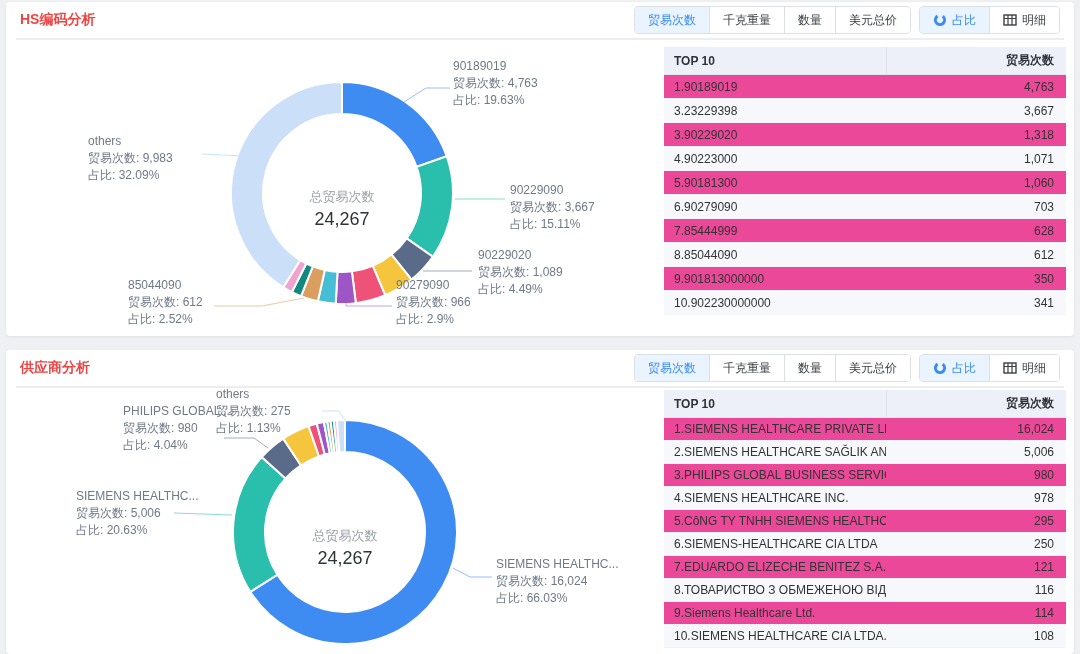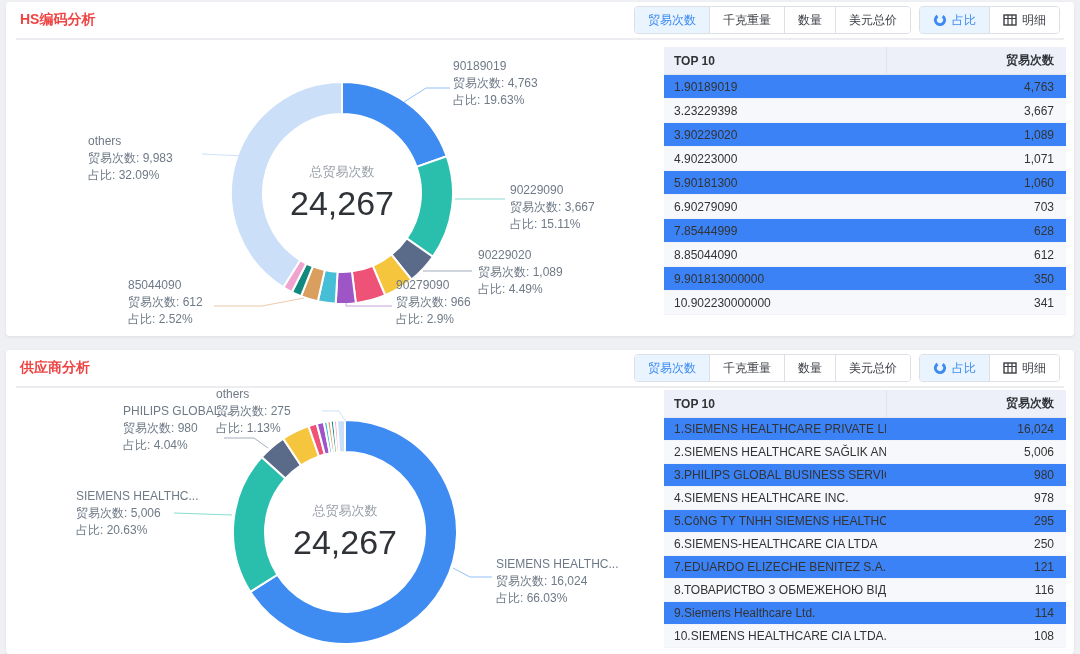--- a/index.html
+++ b/index.html
@@ -26,36 +26,36 @@
     height:26px; padding:0 13px; background:#fff; border:none; border-left:1px solid #dcdfe6;
     font-size:12px; color:#3c3f45; cursor:pointer; display:inline-flex; align-items:center; gap:5px;
     font-family:inherit; white-space:nowrap;
   }
   .btn-group .tb-btn:first-child { border-left:none; }
   .tb-btn[data-active="true"] { background:#e9f4ff; color:#3d8bf2; }
   .chart-zone { position:absolute; left:0; width:660px; z-index:1; }
   #chart-zone-0 { top:38px; height:296px; }
   #chart-zone-1 { top:0; height:304px; }
   .chart-zone svg.donut { position:absolute; left:0; top:0; }
-  .donut-center { position:absolute; transform:translate(-50%,-50%); text-align:center; pointer-events:none; }
+  .donut-center { position:absolute; transform:translate(-50%,-50%); text-align:center; pointer-events:none;margin-top:16px; }
   .center-title { font-size:13px; color:#9aa0a9; margin-bottom:3px; }
-  .center-value { font-size:34px; color:#2f3338; }
+  .center-value { font-size:18px; color:#2f3338; }
   .pie-label { position:absolute; font-size:12px; color:#6f7a87; line-height:17px; white-space:nowrap; }
   .pie-slice { cursor:pointer; }
   .table-wrap { position:absolute; left:658px; right:8px; z-index:2; }
   #table-0 { top:45px; }
   #table-1 { top:40px; }
   .t-header {
     display:flex; align-items:stretch; height:28px; background:#edf0f8;
     font-weight:bold; color:#2f3338; border-bottom:1px solid #e2e6ef;justify-content:space-between;
   }
   .t-col-name { flex:0 0 222px; padding-left:10px; white-space:nowrap; overflow:hidden; display:flex; align-items:center; }
   .t-col-value { flex:1; padding-right:12px; display:flex; align-items:center; justify-content:flex-end; overflow:hidden; }
   .t-header .t-col-value { border-left:1px solid #dfe3ec; }
-  .t-row { display:flex; align-items:stretch; height:24px; border-bottom:1px solid #f1f3f8; background:#3b82f6; }
+  .t-row { display:flex; align-items:stretch; height:24px; border-bottom:1px solid #f1f3f8; background:#ec4899; }
   #table-1 .t-row { height:23px; }
   .t-row[data-striped="true"] { background:#f6f8fb; }
   .view-icon { flex:0 0 auto; }
 </style>
 </head>
 <body>
 
 <div class="page">
 
   <section class="card" id="card-0">
@@ -153,21 +153,21 @@
           <div class="t-row" data-striped="false">
             <div class="t-col-name">1.90189019</div>
             <div class="t-col-value">4,763</div>
           </div>
           <div class="t-row" data-striped="true">
             <div class="t-col-name">3.23229398</div>
             <div class="t-col-value">3,667</div>
           </div>
           <div class="t-row" data-striped="false">
             <div class="t-col-name">3.90229020</div>
-            <div class="t-col-value">1,089</div>
+            <div class="t-col-value">1,318</div>
           </div>
           <div class="t-row" data-striped="true">
             <div class="t-col-name">4.90223000</div>
             <div class="t-col-value">1,071</div>
           </div>
           <div class="t-row" data-striped="false">
             <div class="t-col-name">5.90181300</div>
             <div class="t-col-value">1,060</div>
           </div>
           <div class="t-row" data-striped="true">

